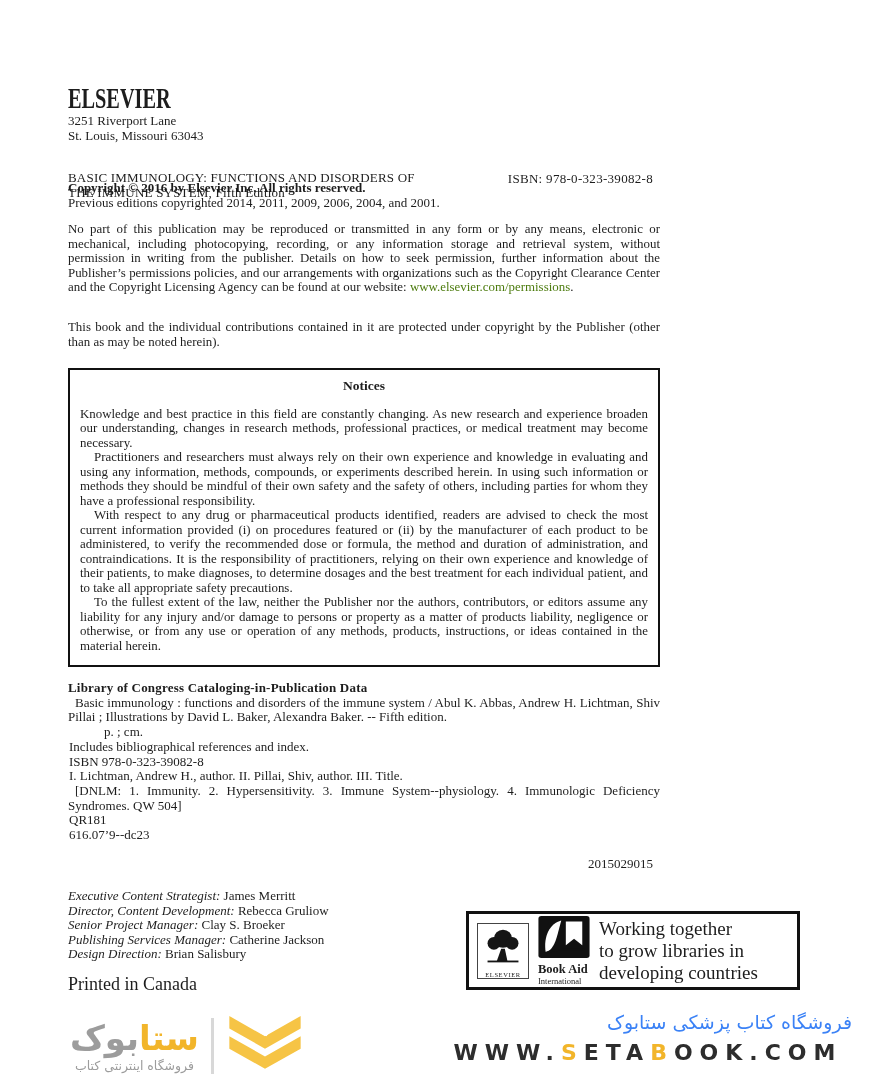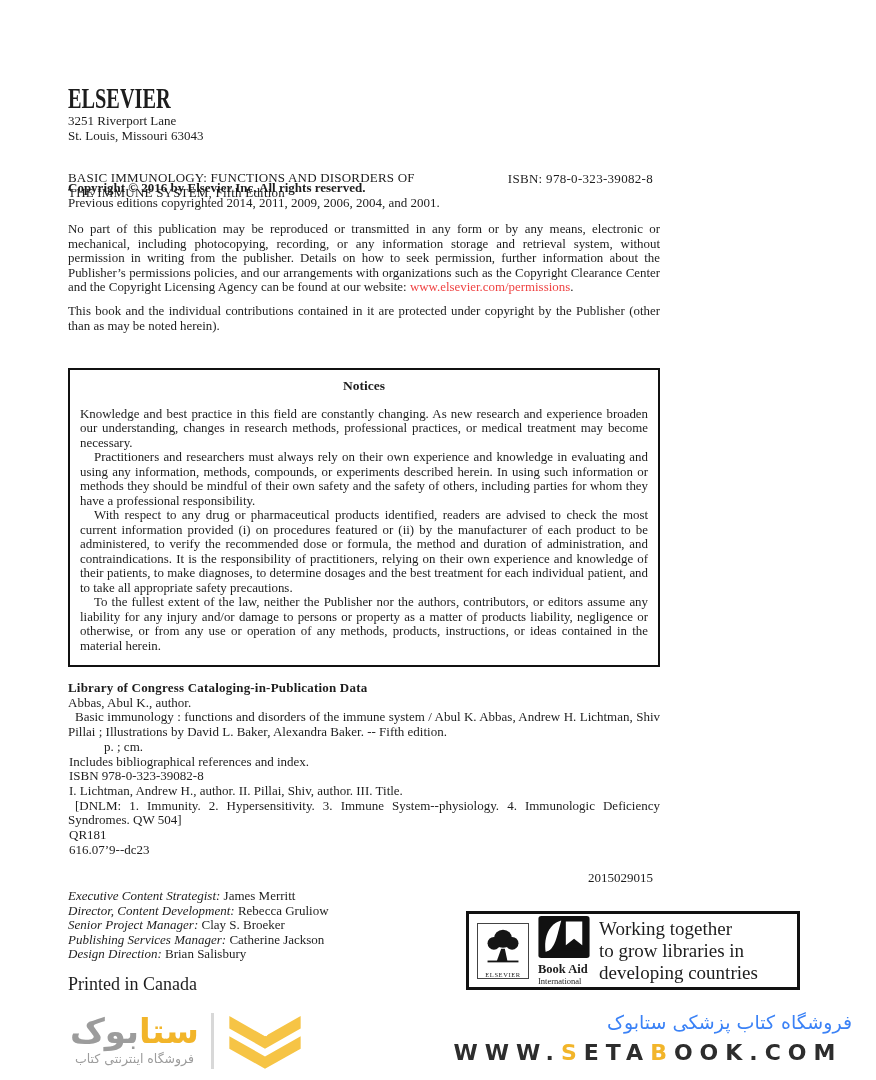--- a/index.html
+++ b/index.html
@@ -18,22 +18,22 @@
     transform:scaleX(0.70);transform-origin:left top;white-space:nowrap;
   }
   .address{top:113px;font-size:13px;line-height:15px;}
   
   .titlerow{top:147px;display:flex;justify-content:space-between;align-items:flex-start;margin-top:24px;}
   .titleblock{font-size:13px;line-height:14.8px;letter-spacing:0.2px;}
   .isbn{font-size:13px;letter-spacing:0.3px;padding-right:7px;white-space:nowrap;}
   .copyright{top:181px;font-size:13px;line-height:14.8px;}
   .copyright .b{font-weight:bold;}
   .para1{top:222px;font-size:12.9px;line-height:14.6px;}
-  .para2{top:304px;font-size:12.9px;line-height:14.6px;}
-  .linkteal{color:#ef4444;}
+  .para2{top:320px;font-size:12.9px;line-height:14.6px;}
+  .linkteal{color:#4d7c0f;}
   
   .notices{
     top:368px;border:2px solid #111;box-sizing:border-box;
     padding:9px 10px 12px 10px;font-size:12.9px;line-height:14.5px;
   }
   .notices-title{text-align:center;font-weight:bold;font-size:13.5px;margin-bottom:13px;}
   .notices p{margin:0;}
   .notices p.ind{text-indent:14px;}
   
   .loc{top:681px;font-size:13px;line-height:14.7px;}
@@ -57,21 +57,21 @@
     width:52px;height:56px;border:1px solid #444;box-sizing:border-box;
     display:flex;flex-direction:column;align-items:center;justify-content:flex-start;
     padding-top:2px;background:#fff;flex:0 0 auto;
   }
   .elsevier-logo .cap{font-size:6.5px;letter-spacing:0.6px;margin-top:1px;}
   .bookaid{display:flex;flex-direction:column;flex:0 0 auto;line-height:1;}
   .bookaid .ba1{font-weight:bold;font-size:12.5px;margin-top:2px;}
   .bookaid .ba2{font-size:8.5px;margin-top:1px;}
   .workmsg{font-size:19px;line-height:22px;white-space:nowrap;}
   
-  .banner-left{left:70px;top:1013px;display:flex;gap:12px;}
+  .banner-left{left:70px;top:1013px;display:flex;align-items:center;gap:12px;}
   .seta-wordmark{display:flex;flex-direction:column;align-items:center;}
   .seta-word{direction:rtl;font-family:"DejaVu Sans",sans-serif;font-weight:bold;font-size:34px;line-height:36px;white-space:nowrap;}
   .seta-sub{font-family:"DejaVu Sans",sans-serif;font-size:12.5px;margin-top:2px;}
   .vdivider{width:3px;height:56px;background:#d8d8d8;}
   .banner-right{left:430px;top:1011px;width:436px;text-align:center;}
   .tagline{font-family:"DejaVu Sans",sans-serif;font-size:19px;color:#3b82f6;direction:rtl;padding-right:14px;text-align:right;}
   .website{
     font-family:"DejaVu Sans",sans-serif;font-weight:bold;font-size:22px;
     letter-spacing:7px;color:#2d2d2d;margin-top:7px;white-space:nowrap;
   }
@@ -107,21 +107,20 @@
 <div class="abs col notices">
   <div class="notices-title">Notices</div>
   <p class="just">Knowledge and best practice in this field are constantly changing. As new research and experience broaden our understanding, changes in research methods, professional practices, or medical treatment may become necessary.</p>
   <p class="just ind">Practitioners and researchers must always rely on their own experience and knowledge in evaluating and using any information, methods, compounds, or experiments described herein. In using such information or methods they should be mindful of their own safety and the safety of others, including parties for whom they have a professional responsibility.</p>
   <p class="just ind">With respect to any drug or pharmaceutical products identified, readers are advised to check the most current information provided (i) on procedures featured or (ii) by the manufacturer of each product to be administered, to verify the recommended dose or formula, the method and duration of administration, and contraindications. It is the responsibility of practitioners, relying on their own experience and knowledge of their patients, to make diagnoses, to determine dosages and the best treatment for each individual patient, and to take all appropriate safety precautions.</p>
   <p class="just ind">To the fullest extent of the law, neither the Publisher nor the authors, contributors, or editors assume any liability for any injury and/or damage to persons or property as a matter of products liability, negligence or otherwise, or from any use or operation of any methods, products, instructions, or ideas contained in the material herein.</p>
 </div>
 
 <div class="abs col loc">
   <div class="head">Library of Congress Cataloging-in-Publication Data</div>
-  <div>Abbas, Abul K., author.</div>
   <p class="just hang">Basic immunology : functions and disorders of the immune system / Abul K. Abbas, Andrew H. Lichtman, Shiv Pillai ; Illustrations by David L. Baker, Alexandra Baker. -- Fifth edition.</p>
   <div class="i28">p. ; cm.</div>
   <div class="i7">Includes bibliographical references and index.</div>
   <div class="i7">ISBN 978-0-323-39082-8</div>
   <div class="i7">I. Lichtman, Andrew H., author. II. Pillai, Shiv, author. III. Title.</div>
   <p class="just hang">[DNLM: 1. Immunity. 2. Hypersensitivity. 3. Immune System--physiology. 4. Immunologic Deficiency Syndromes. QW 504]</p>
   <div class="i7">QR181</div>
   <div class="i7">616.07’9--dc23</div>
   <div class="num">2015029015</div>
 </div>

